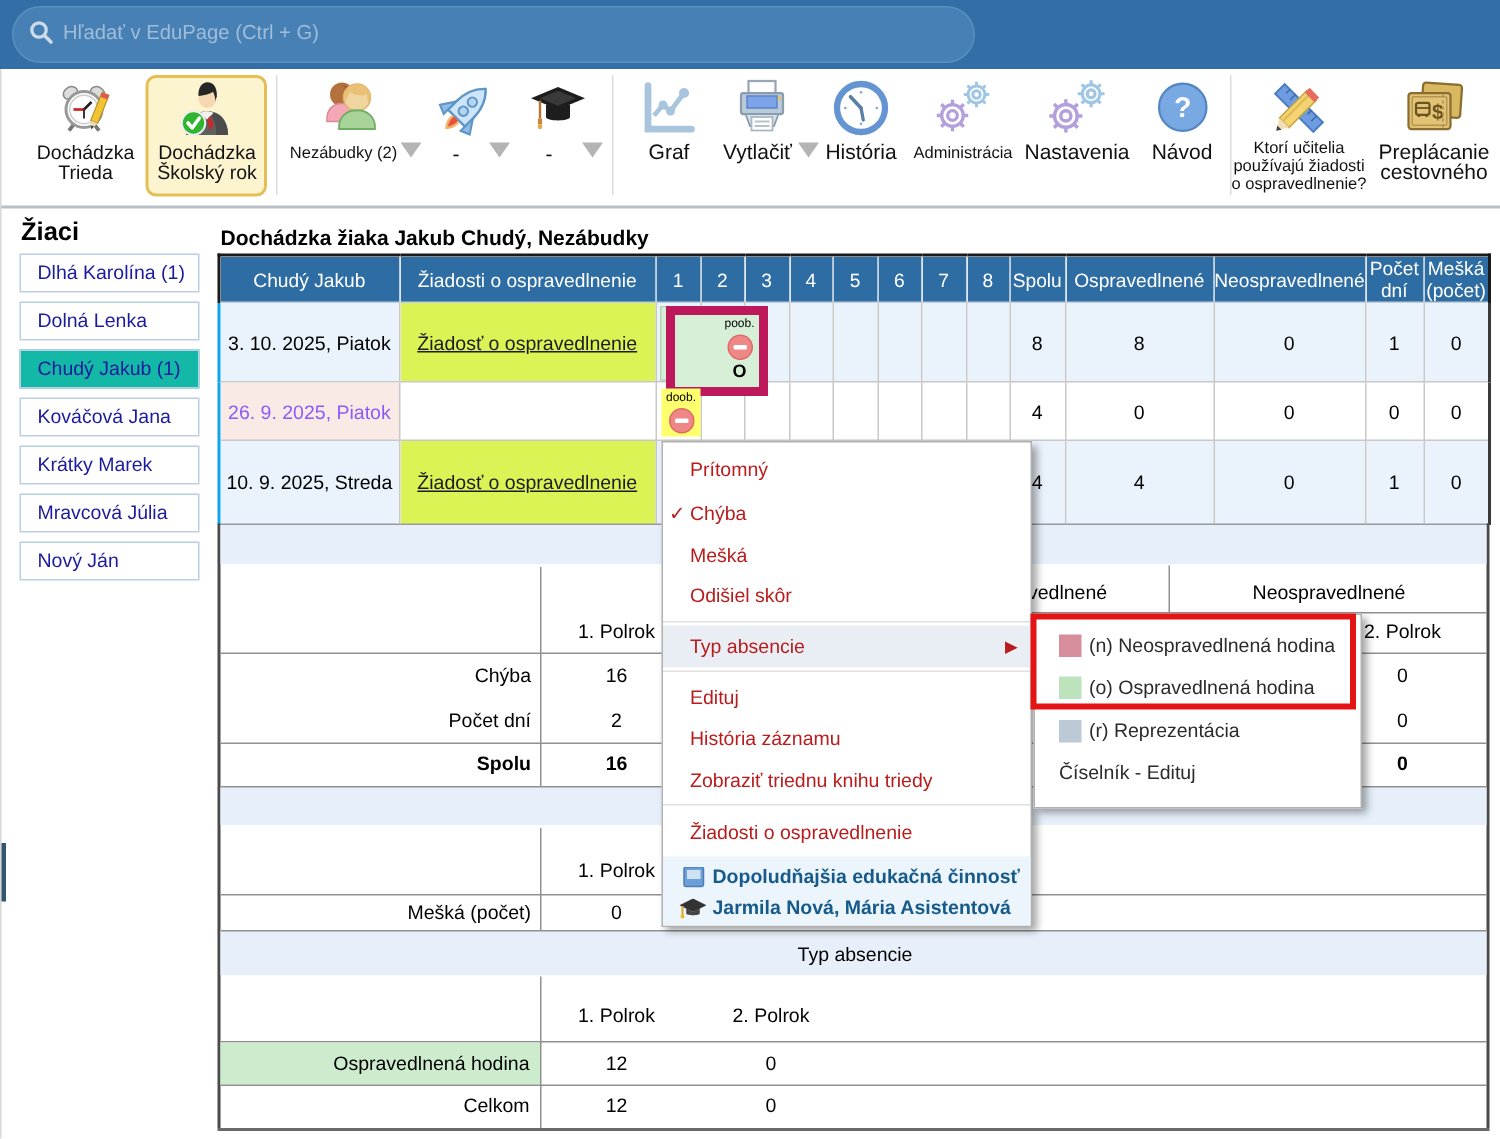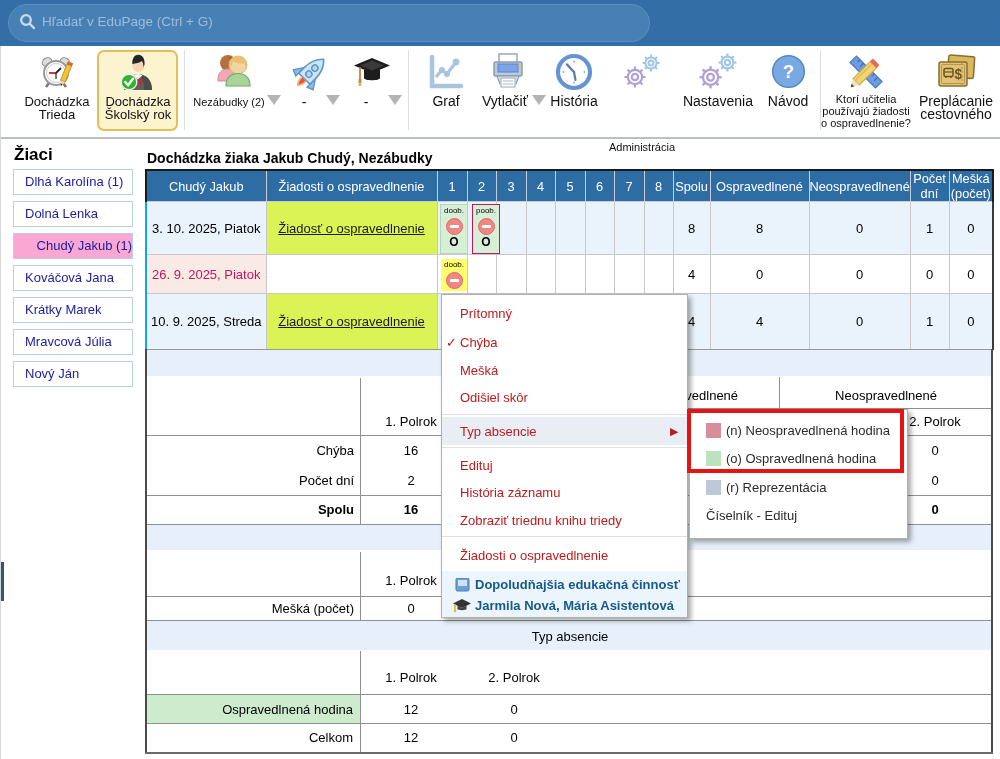--- a/index.html
+++ b/index.html
@@ -19,21 +19,21 @@
 
 #wrap{left:145px;top:169px;width:848px;height:585px;}
 table.mt{border-collapse:collapse;table-layout:fixed;width:848px;}
 table.mt td,table.mt th{padding:0;overflow:hidden;}
 .hdr{background:#2e6da4;color:#fff;font-weight:normal;font-size:12.8px;text-align:center;border:1px solid #c2cfda;border-top:2px solid #1a1a1a;}
 .hdr.fst{border-left:2px solid #1a1a1a;}
 .hdr.lst{border-right:2px solid #1a1a1a;}
 td.c{border:1px solid #c8c8c8;text-align:center;font-size:13px;color:#000;}
 td.blue{background:#eaf2fb;}
 td.yel{background:#dcf356;}
-td.pink{background:#faeae6;color:#be185d;}
+td.pink{background:#faeae6;color:#8b5cf6;}
 td.fst{border-left:2px solid #0ea5e9;}
 td.lst{border-right:2px solid #3a3a3a;}
 a.req{color:#1c1c1c;font-size:13px;}
 .chip{position:absolute;width:26px;text-align:center;}
 .chip .lab{font-size:8px;color:#000;line-height:11px;}
 .chip .circ{width:15px;height:15px;border-radius:50%;background:#f08787;border:1px solid #dd6a6a;margin:2px auto 0;position:relative;}
 .chip .circ:after{content:"";position:absolute;left:3px;top:6px;width:9px;height:2.6px;background:#fff;border-radius:1px;}
 .chip .o{font-size:12px;font-weight:bold;line-height:15px;}
 
 .band{position:absolute;left:147px;width:844px;background:#e7f0fa;}
@@ -251,34 +251,34 @@
   <div class="tlab" style="left:304px;top:96px;">-</div>
   <div class="tri" style="left:326px;top:95px;"></div>
   <div class="tlab" style="left:366px;top:96px;">-</div>
   <div class="tri" style="left:388px;top:95px;"></div>
   <div class="vsep" style="left:184px;"></div>
   <div class="vsep" style="left:408px;"></div>
   <div class="tlab" style="left:446px;top:95px;">Graf</div>
   <div class="tlab" style="left:505px;top:95px;">Vytlačiť</div>
   <div class="tri" style="left:532px;top:95px;"></div>
   <div class="tlab" style="left:574px;top:95px;">História</div>
-  <div class="tlab sm" style="left:642px;top:96px;margin-top:45px;">Administrácia</div>
+  <div class="tlab sm" style="left:642px;top:96px;">Administrácia</div>
   <div class="tlab" style="left:718px;top:95px;">Nastavenia</div>
   <div class="tlab" style="left:788px;top:95px;">Návod</div>
   <div class="vsep" style="left:820px;"></div>
   <div class="tlab sm" style="left:866px;top:93px;">Ktorí učitelia<br>používajú žiadosti<br>o ospravedlnenie?</div>
   <div class="tlab" style="left:956px;top:95px;">Preplácanie<br>cestovného</div>
 
 <div class="abs" style="left:0;top:46px;width:1px;height:713px;background:#d8d8d8;"></div>
 <div class="abs" style="left:1px;top:562px;width:3px;height:39px;background:#31566e;"></div>
 
 <div class="abs" style="left:14px;top:145px;font-size:17px;font-weight:bold;">Žiaci</div>
 <div class="sbtn" style="top:169px;">Dlhá Karolína (1)</div>
 <div class="sbtn" style="top:201px;">Dolná Lenka</div>
-<div class="sbtn" style="top:233px;background:#f9a8d4;text-align:right;">Chudý Jakub (1)</div>
+<div class="sbtn" style="top:233px;background:#14b8a6;">Chudý Jakub (1)</div>
 <div class="sbtn" style="top:265px;">Kováčová Jana</div>
 <div class="sbtn" style="top:297px;">Krátky Marek</div>
 <div class="sbtn" style="top:329px;">Mravcová Júlia</div>
 <div class="sbtn" style="top:361px;">Nový Ján</div>
 
 <div class="abs" style="left:147px;top:150px;font-size:14px;font-weight:bold;">Dochádzka žiaka Jakub Chudý, Nezábudky</div>
 
 <div class="abs" id="wrap">
 <table class="mt" style="position:absolute;left:0;top:0;">
 <colgroup>
@@ -369,21 +369,21 @@
 </tr>
 </tbody>
     </table>
 </div>
 
 <div class="chip abs" style="left:440px;top:204px;height:48px;background:#d7eed7;border:1px solid #b4d6b4;">
     <div class="lab">doob.</div>
     <div class="circ"></div>
     <div class="o">O</div>
   </div>
-<div class="chip abs" style="left:472px;top:204px;height:48px;background:#d7eed7;border:1px solid #be185d;">
+<div class="chip abs" style="left:444px;top:204px;height:48px;background:#d7eed7;border:6px solid #be185d;padding-left:30px;">
     <div class="lab">poob.</div>
     <div class="circ"></div>
     <div class="o">O</div>
   </div>
 <div class="chip abs" style="left:441px;top:259px;height:32px;background:#ffff6e;">
     <div class="lab">doob.</div>
     <div class="circ"></div>
   </div>
 
 <div id="summary">

